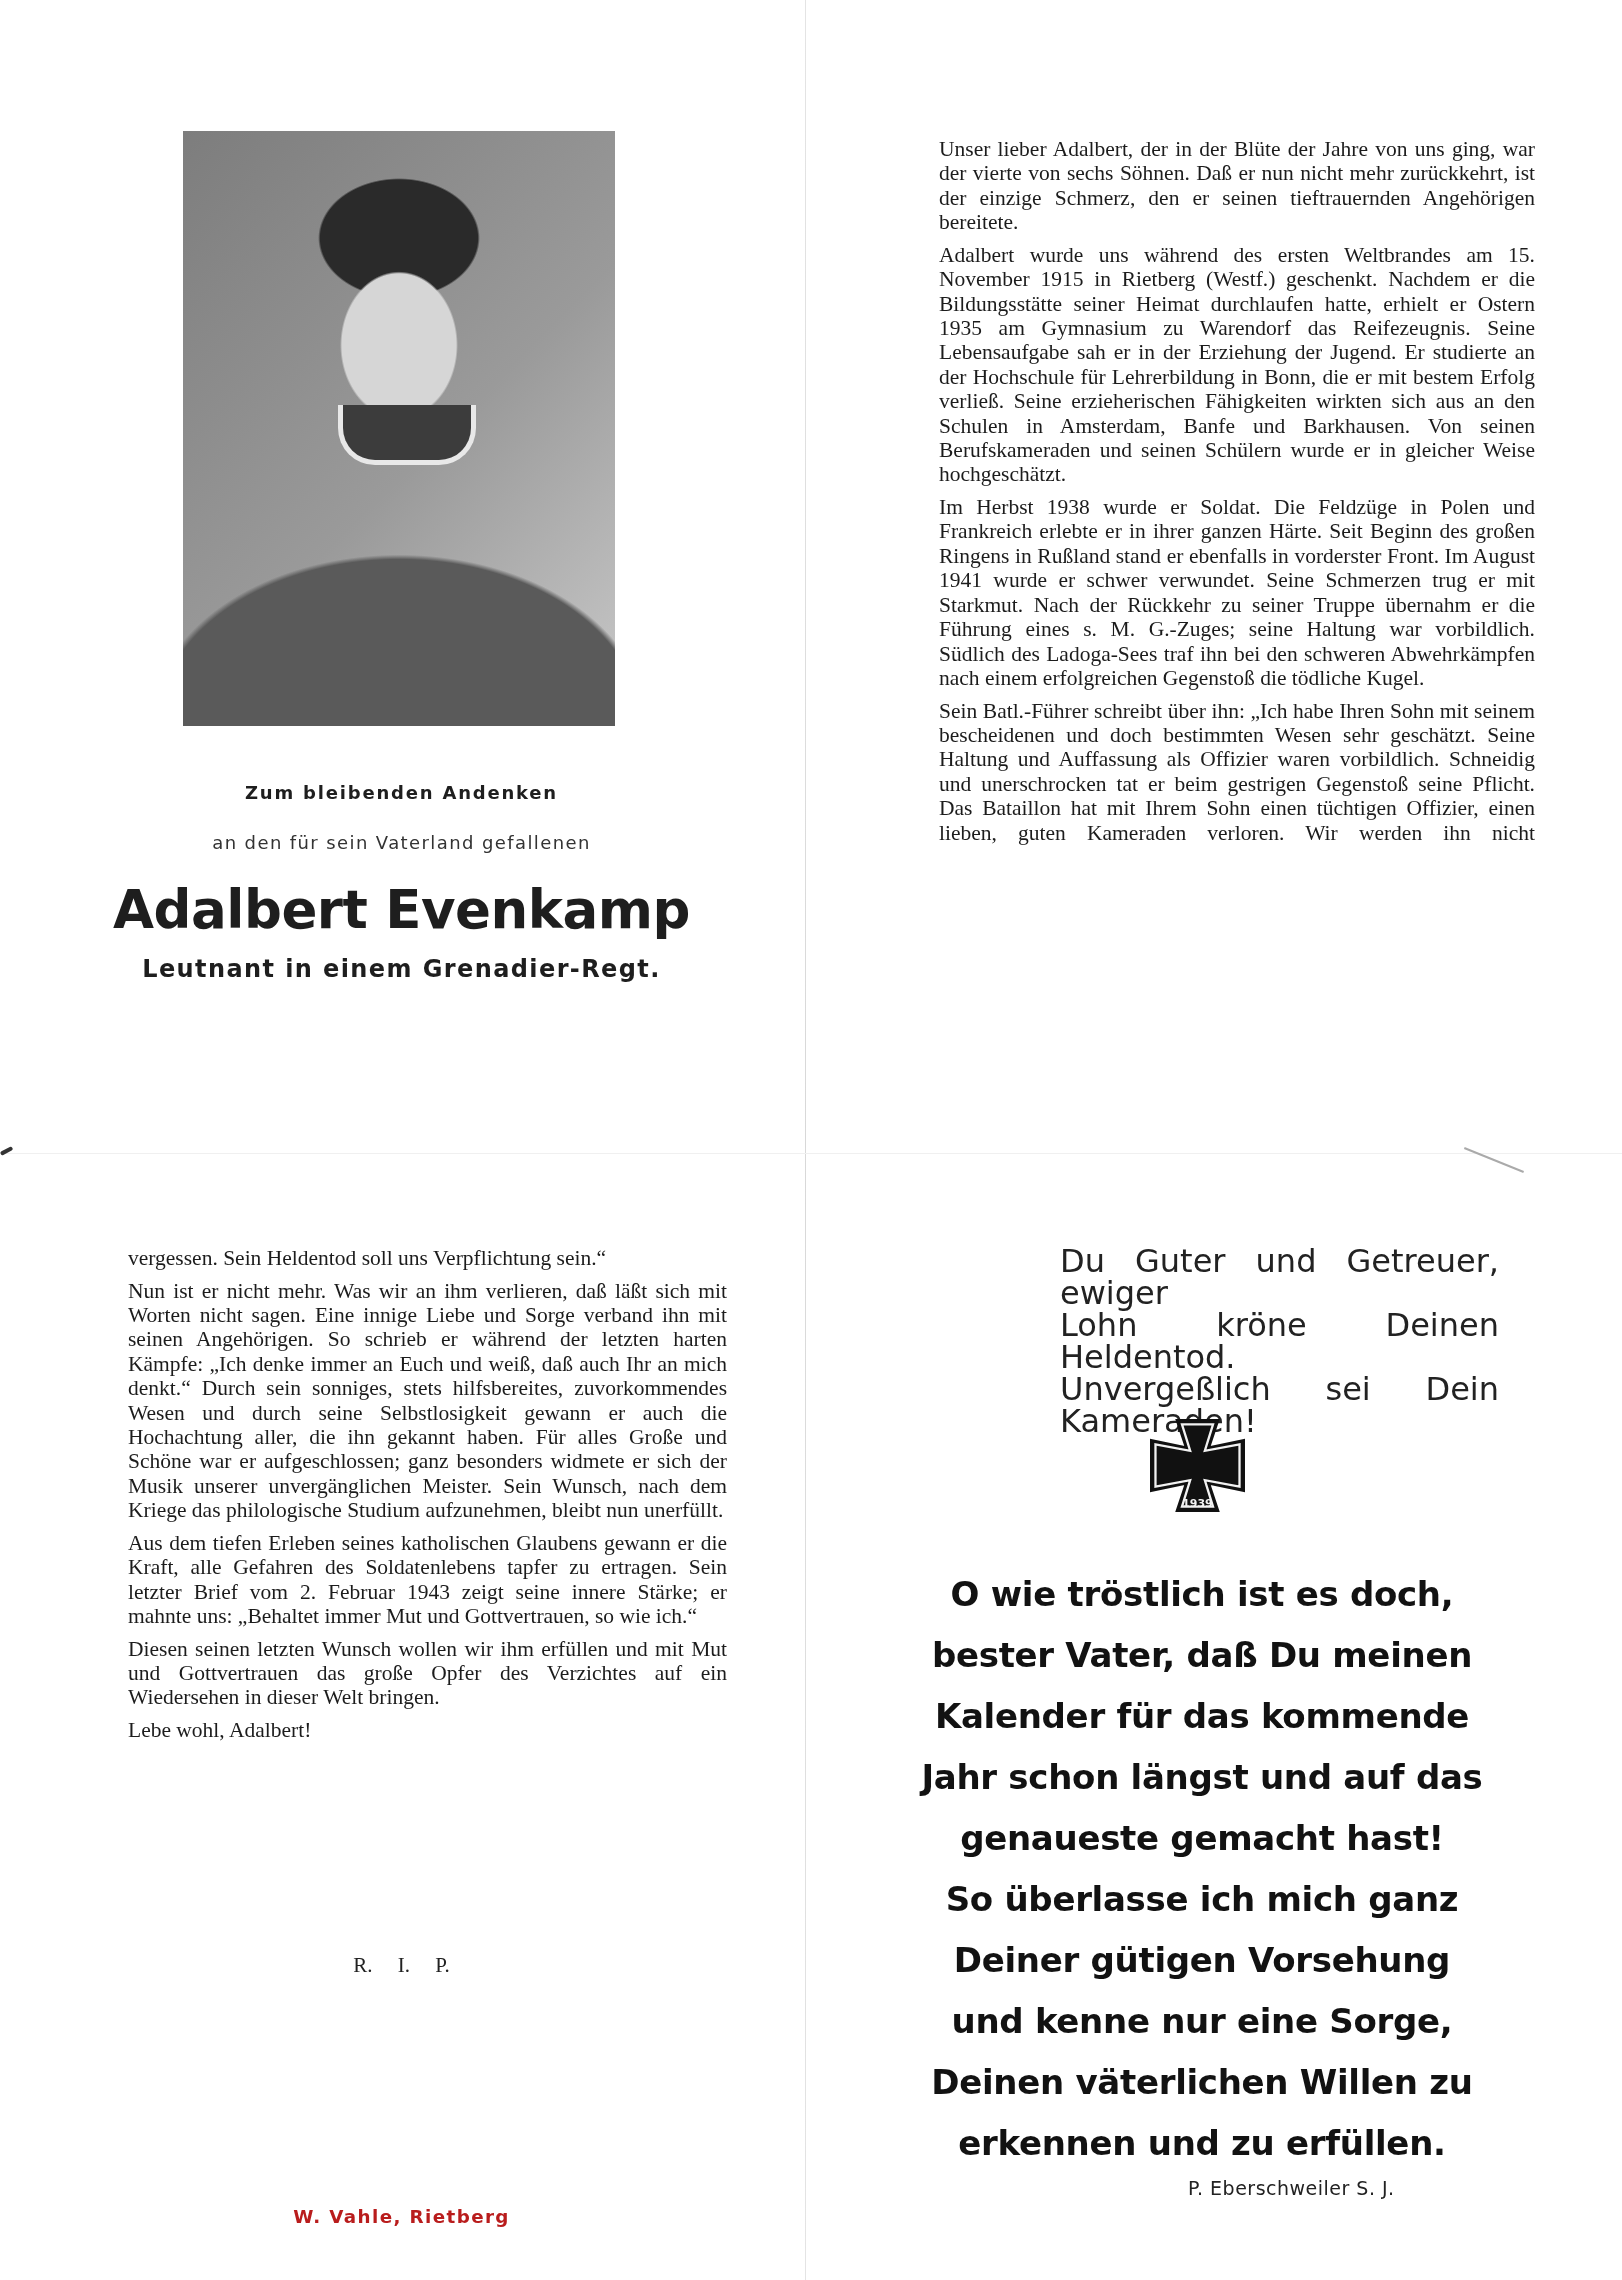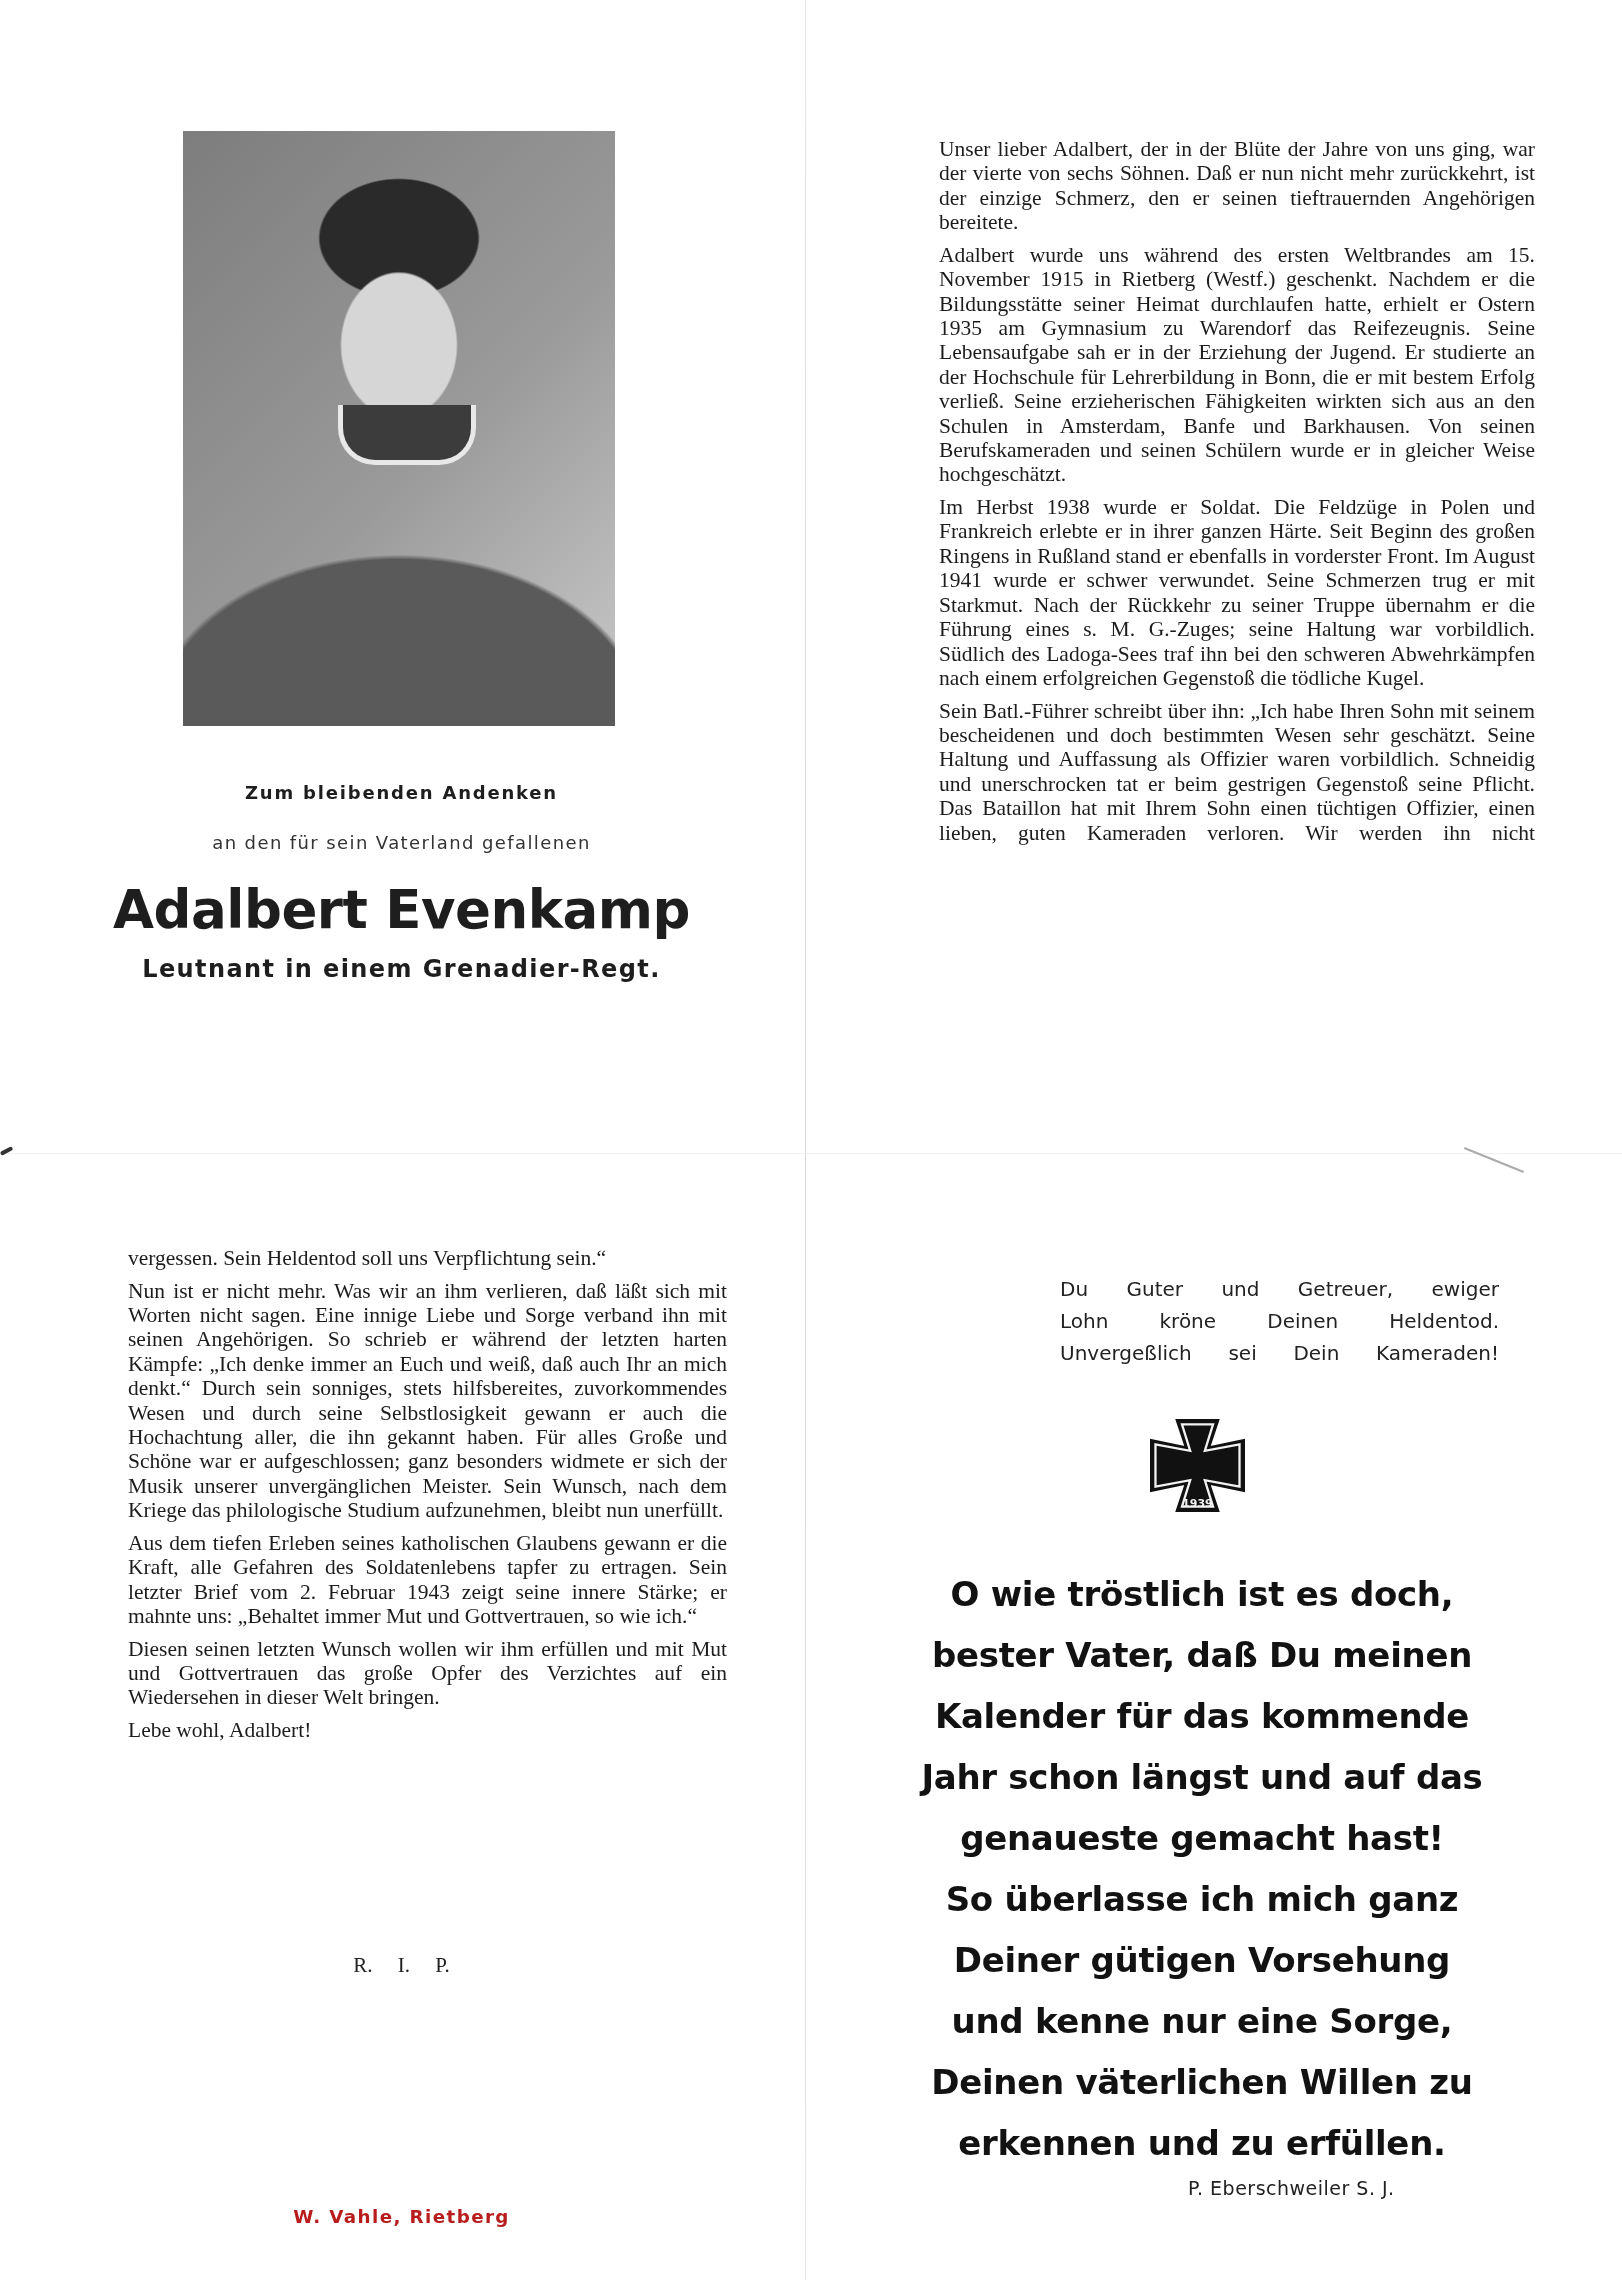--- a/index.html
+++ b/index.html
@@ -65,22 +65,22 @@
     }
     .printer {
       position: absolute; left: 91px; width: 621px; top: 2206px; text-align: center;
       font-family: "DejaVu Sans", sans-serif; font-size: 18.3px; font-weight: bold;
       letter-spacing: 1.4px; color: #b91c1c;
     }
 
     
     .prayer-top {
       position: absolute; left: 1060px; width: 439px; top: 1245px;
-      font-family: "DejaVu Sans", sans-serif; font-size: 20px; line-height: 32px;
-      color: #222; text-align: justify; text-align-last: justify; font-weight: normal; margin-top: 28px;
+      font-family: "DejaVu Sans", sans-serif; font-size: 32px; line-height: 32px;
+      color: #222; text-align: justify; text-align-last: justify; font-weight: normal;
     }
     .prayer-top div { text-align-last: justify; }
     .cross-emblem {
       position: absolute; left: 1149px; top: 1418px; width: 97px; height: 95px;
     }
     .prayer-main {
       position: absolute; left: 914px; width: 576px; top: 1564px; text-align: center;
       font-family: "DejaVu Sans", sans-serif; font-size: 34px; font-weight: bold;
       line-height: 61px; color: #121212; letter-spacing: -0.3px;
     }

